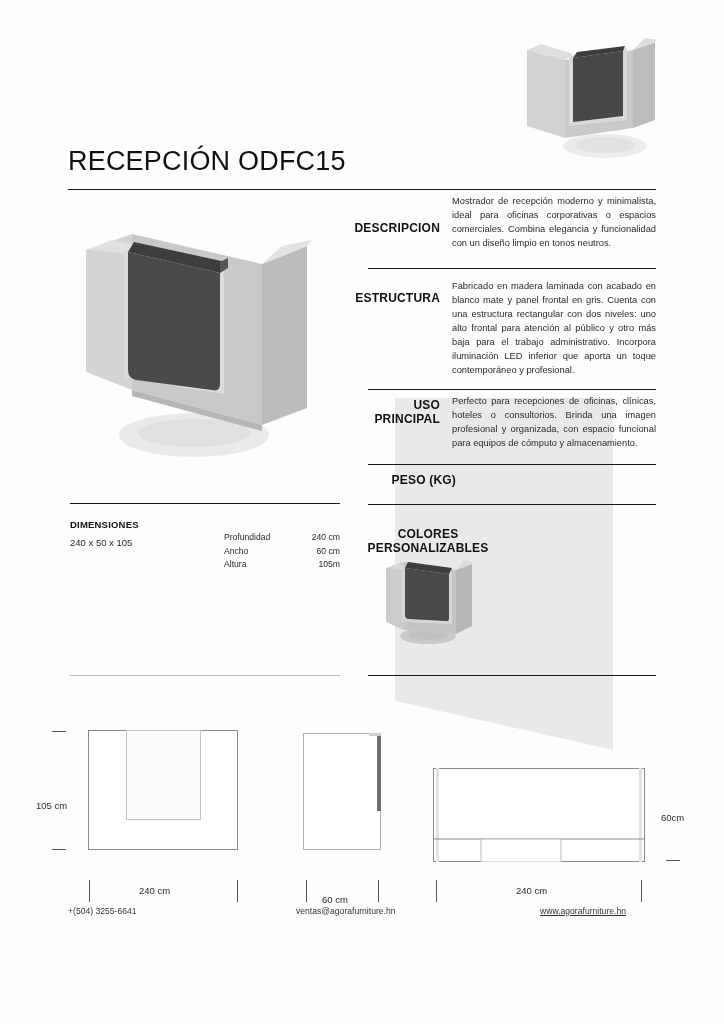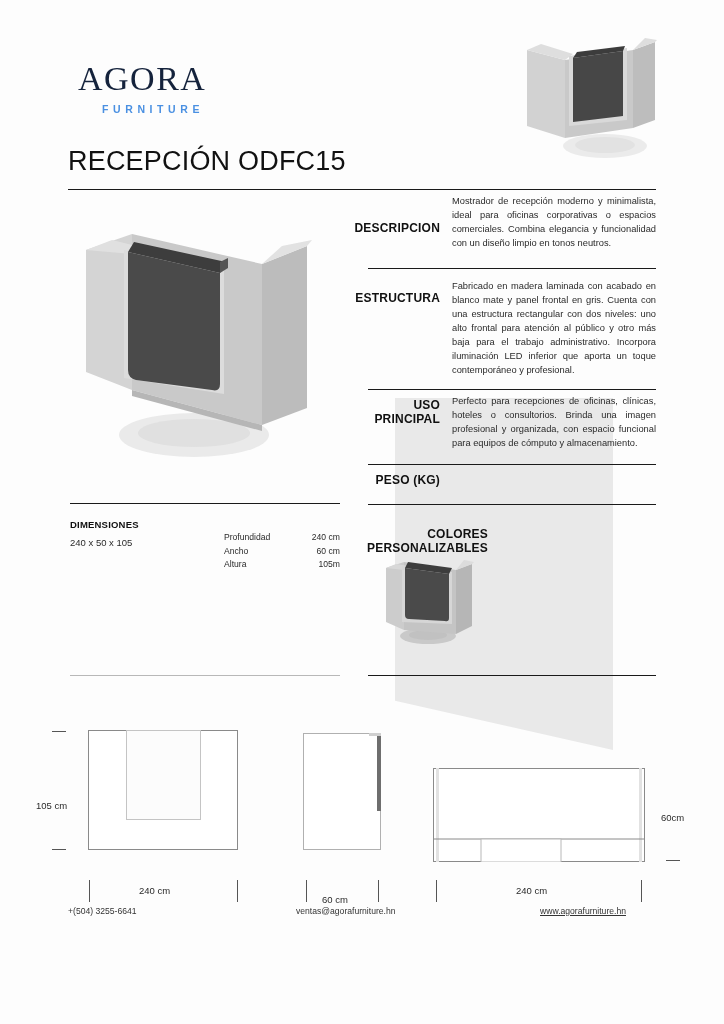--- a/index.html
+++ b/index.html
@@ -107,22 +107,22 @@
     color: #2a2a2a;
     text-align: justify;
     text-align-last: left;
   }
   .lbl-desc { left: 348px; top: 221px; }
   .txt-desc { top: 194px; }
   .lbl-estr { left: 348px; top: 291px; }
   .txt-estr { top: 279px; }
   .lbl-uso  { left: 348px; top: 398px; }
   .txt-uso  { top: 394px; }
-  .lbl-peso { left: 348px; top: 473px; }
-  .lbl-col  { left: 328px; top: 527px; width: 160px; text-align: right; }
+  .lbl-peso { left: 364px; top: 473px; }
+  .lbl-col  { left: 348px; top: 527px; width: 160px; text-align: center; }
 
   
   .dim-title {
     position: absolute;
     left: 70px;
     top: 519px;
     font-size: 9.5px;
     font-weight: 700;
     color: #111111;
     letter-spacing: 0.2px;
@@ -184,24 +184,20 @@
   .f-mail  { left: 296px; }
   .f-web   { left: 540px; text-decoration: underline; }
 </style>
 </head>
 <body>
 
 <div id="page">
 
   <div class="watermark"></div>
 
-  <div class="logo-block">
-    <div class="logo-agora">AGORA</div>
-    <div class="logo-furniture">FURNITURE</div>
-  </div>
 
   <div class="page-title">RECEPCIÓN ODFC15</div>
 
   <div class="rule rule-top"></div>
   <div class="rule rule-desc"></div>
   <div class="rule rule-estr"></div>
   <div class="rule rule-uso"></div>
   <div class="rule rule-peso"></div>
   <div class="rule rule-dim-top"></div>
   <div class="rule-light rule-dim-bot"></div>

